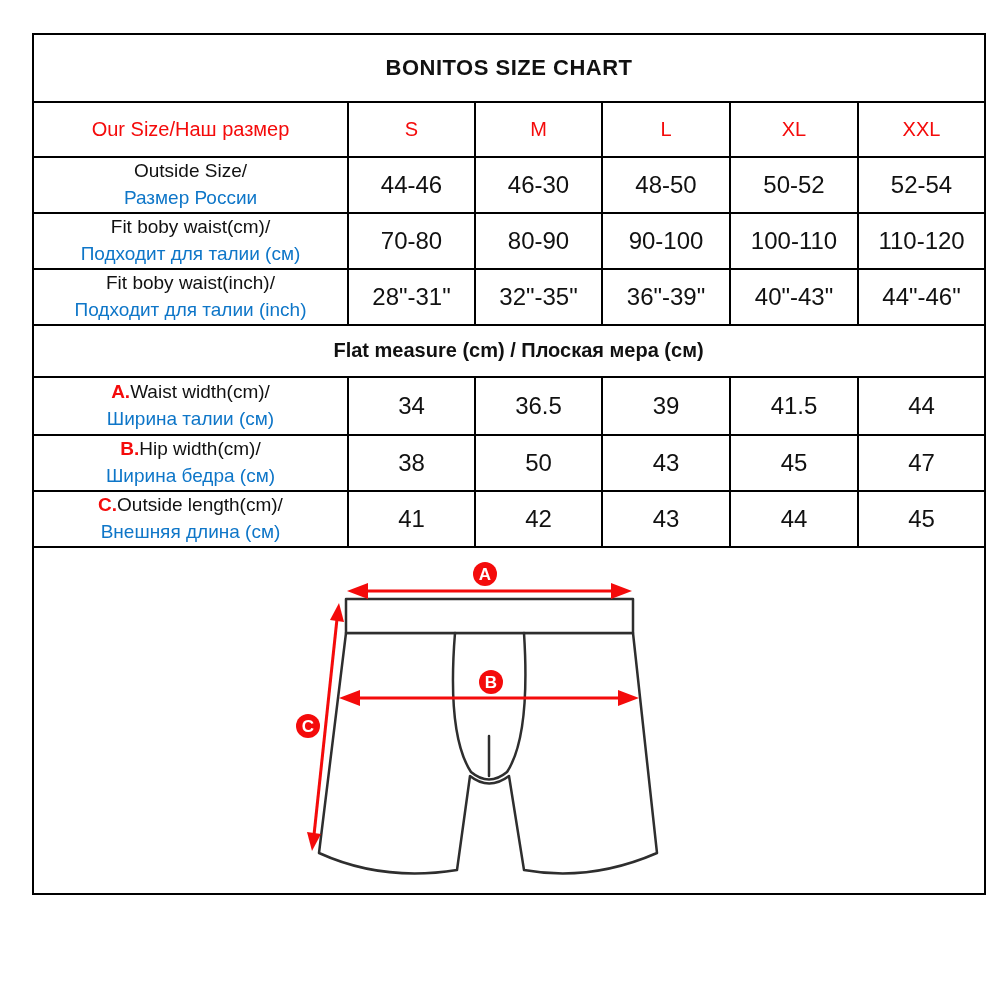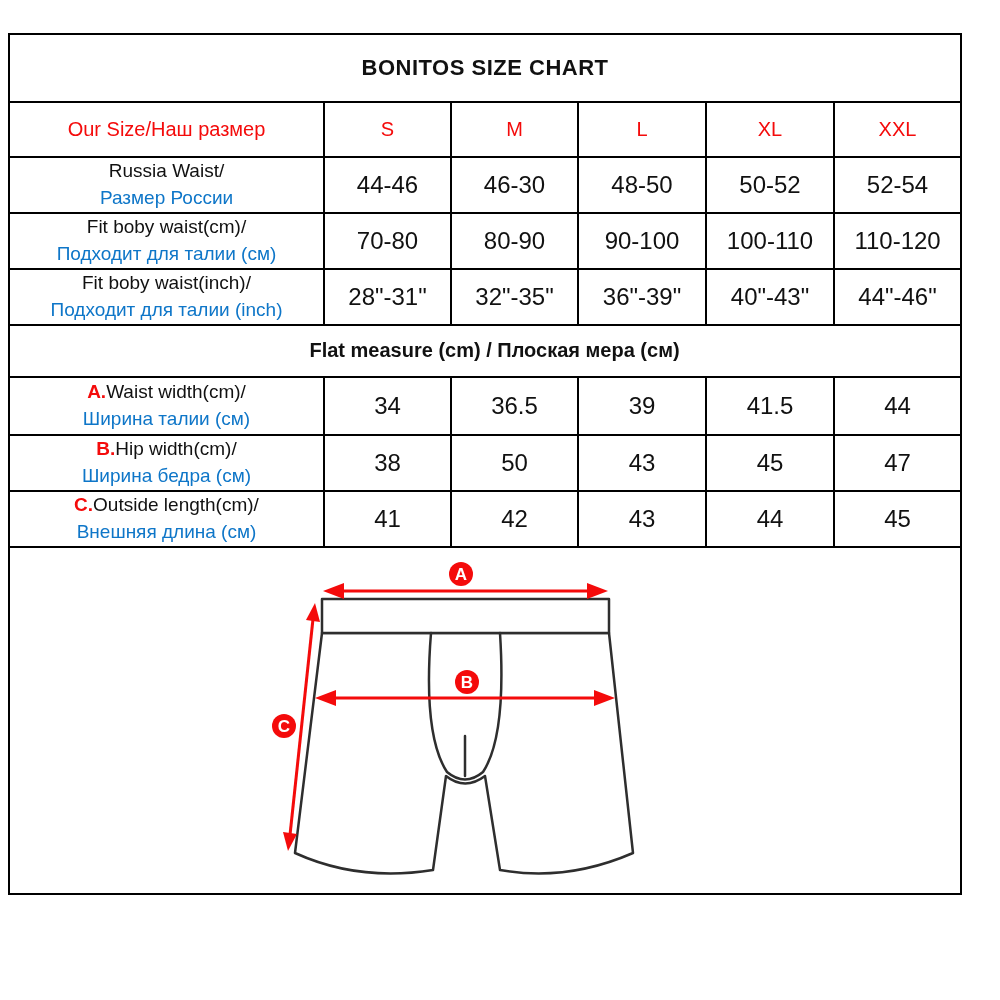--- a/index.html
+++ b/index.html
@@ -1,21 +1,21 @@
 <!DOCTYPE html>
 <html style="--red: #f40b0b; --blue: #0e76c8; --ink: #111111; --line: #000000; --garment: #2e2e2e;"><head>
 <meta charset="utf-8">
 <style>
   :root{
     --red:#f40b0b; --blue:#0e76c8; --ink:#111111; --line:#000000; --garment:#2e2e2e;
   }
   html,body{margin:0;padding:0;background:#ffffff;}
   .page{position:relative;width:1000px;height:1000px;background:#ffffff;overflow:hidden;
         font-family:"Liberation Sans","DejaVu Sans",sans-serif;color:var(--ink);}
-  table.size-table{position:absolute;left:8px;top:33px;width:952px;border-collapse:collapse;table-layout:fixed;}
+  table.size-table{position:absolute;left:32px;top:33px;width:952px;border-collapse:collapse;table-layout:fixed;}
   td{border:2px solid var(--line);text-align:center;vertical-align:middle;padding:0;overflow:hidden;}
   .title-cell{height:66px;font-size:22px;font-weight:bold;letter-spacing:.5px;}
   .hdr-row td{height:53px;}
   .hdr{color:var(--red);font-weight:normal;font-size:20px;}
   .data-row td{height:53px;}
   .row-a td{height:56px;}
   .val{font-size:24px;color:var(--ink);}
   .lbl{font-size:19px;line-height:1.42;}
   .lbl .en{color:var(--ink);}
   .lbl .ru{color:var(--blue);}
@@ -54,21 +54,21 @@
       <td class="hdr">Our Size/Наш размер</td>
       <td class="hdr">S</td>
       <td class="hdr">M</td>
       <td class="hdr">L</td>
       <td class="hdr">XL</td>
       <td class="hdr">XXL</td>
     </tr>
 
     <tr class="data-row">
       <td class="lbl">
-        <div class="en">Russia Waist/</div>
+        <div class="en">Outside Size/</div>
         <div class="ru">Размер России</div>
       </td>
       <td class="val">44-46</td>
       <td class="val">46-30</td>
       <td class="val">48-50</td>
       <td class="val">50-52</td>
       <td class="val">52-54</td>
     </tr>
 
 

